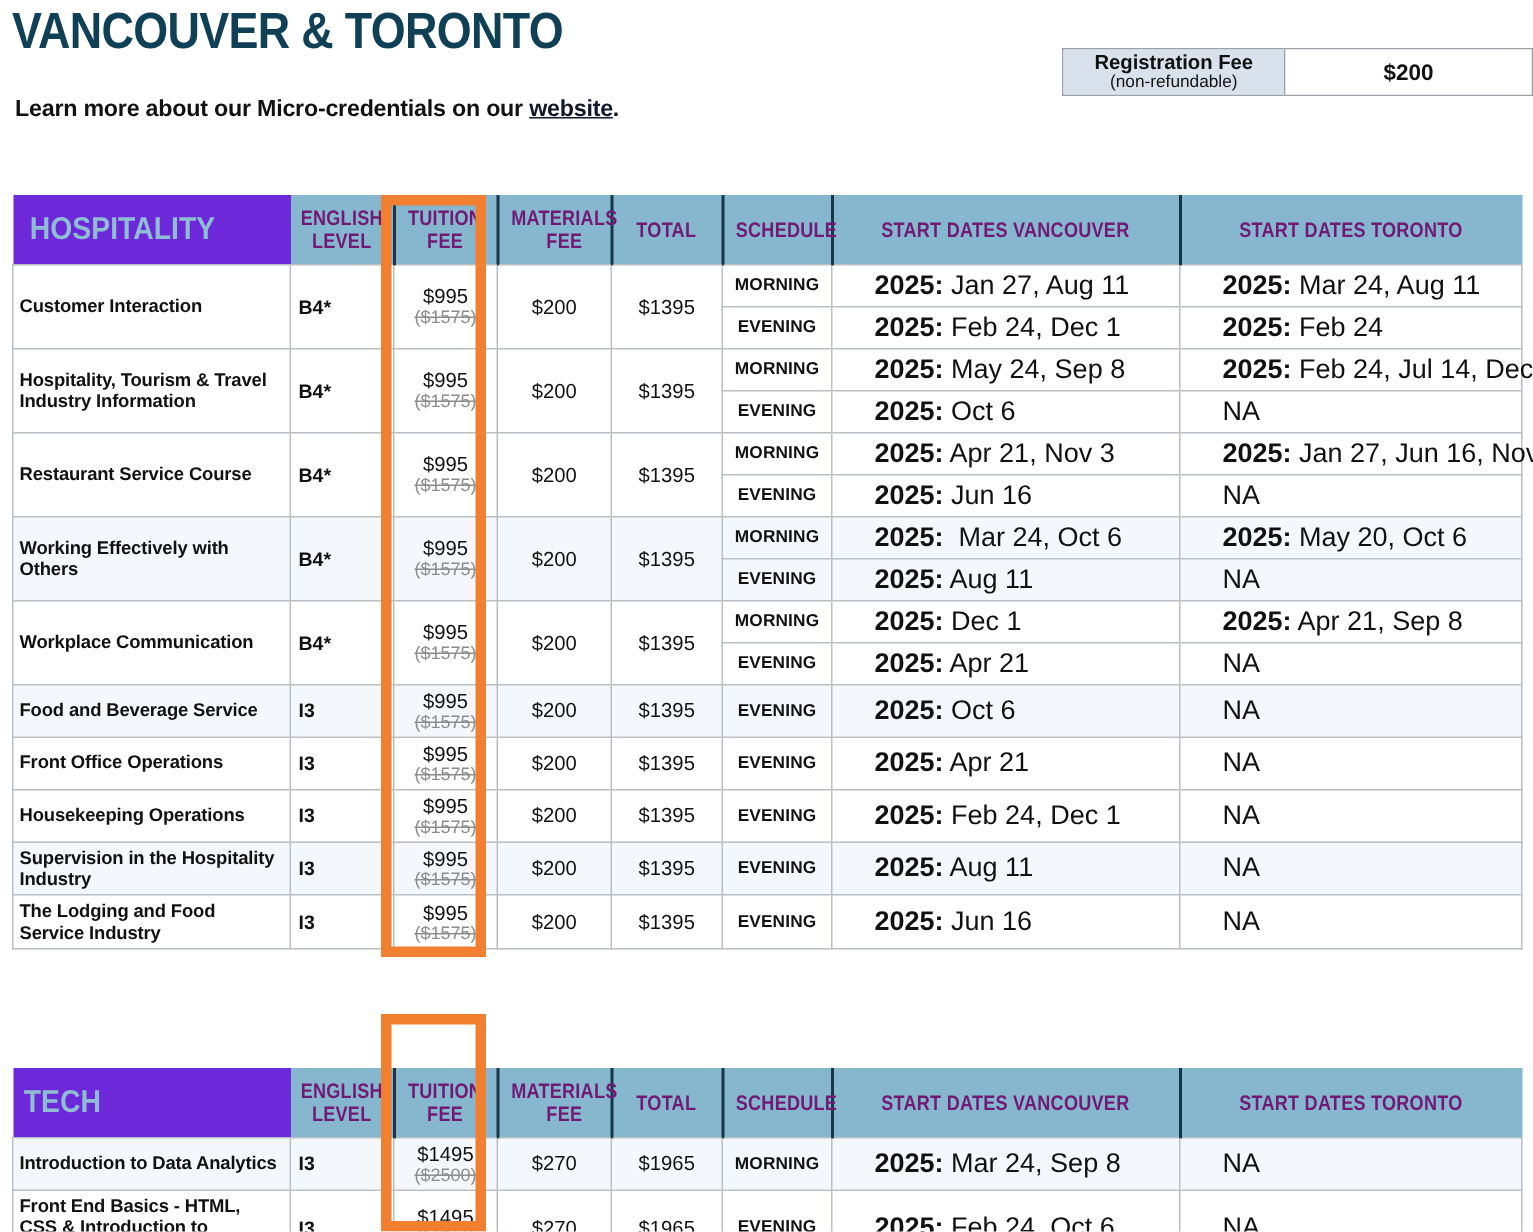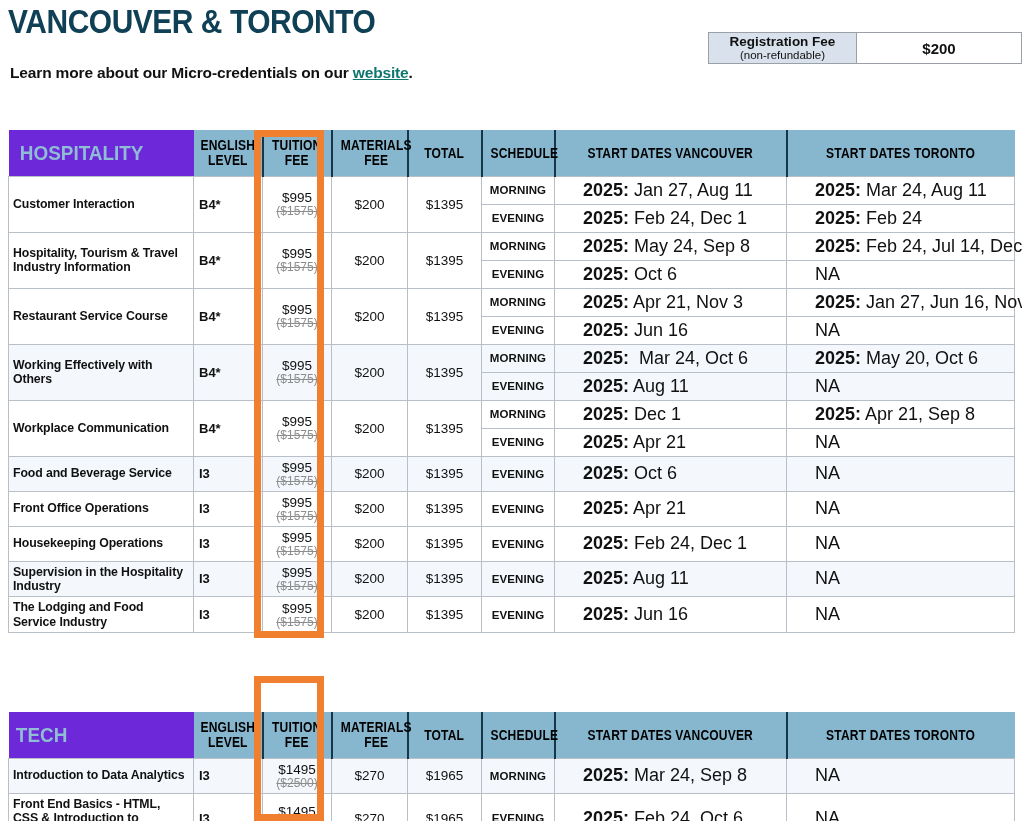--- a/index.html
+++ b/index.html
@@ -58,21 +58,21 @@
   
   .intro {
     position: absolute;
     left: 10px; top: 62px;
     font-size: 15.5px;
     font-weight: bold;
     color: #111;
     line-height: 1.42;
     letter-spacing: -0.15px;
   }
-  .intro a { color: #0f766e; text-decoration: underline; }
+  .intro a { color: #0f172a; text-decoration: underline; }
 
   
   .table-wrap { position: absolute; left: 8px; }
   #hospitality-wrap { top: 130px; }
   #tech-wrap { top: 712px; }
 
   table.sched {
     border-collapse: collapse;
     table-layout: fixed;
     width: 1006px;
@@ -84,21 +84,21 @@
   table.sched col.c-tuition  { width: 69px; }
   table.sched col.c-materials{ width: 76px; }
   table.sched col.c-total    { width: 74px; }
   table.sched col.c-schedule { width: 73px; }
   table.sched col.c-van      { width: 232px; }
   table.sched col.c-tor      { width: 228px; }
 
   
   thead th {
     background: #86b7cf;
-    color: #000000;
+    color: #701a75;
     font-weight: bold;
     font-size: 14px;
     letter-spacing: 0.2px;
     padding: 4px 2px;
     text-align: center;
     line-height: 1.02;
     vertical-align: middle;
     border-right: 2px solid #16374a;
     height: 46px;
     font-family: "Liberation Sans", sans-serif;

